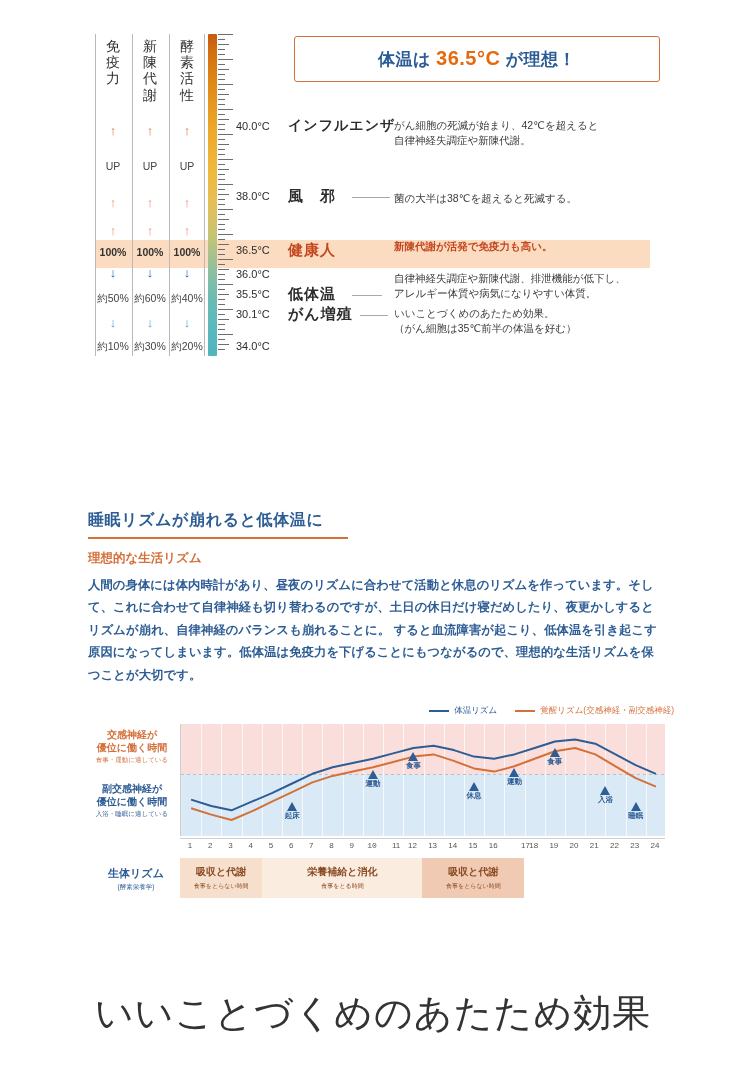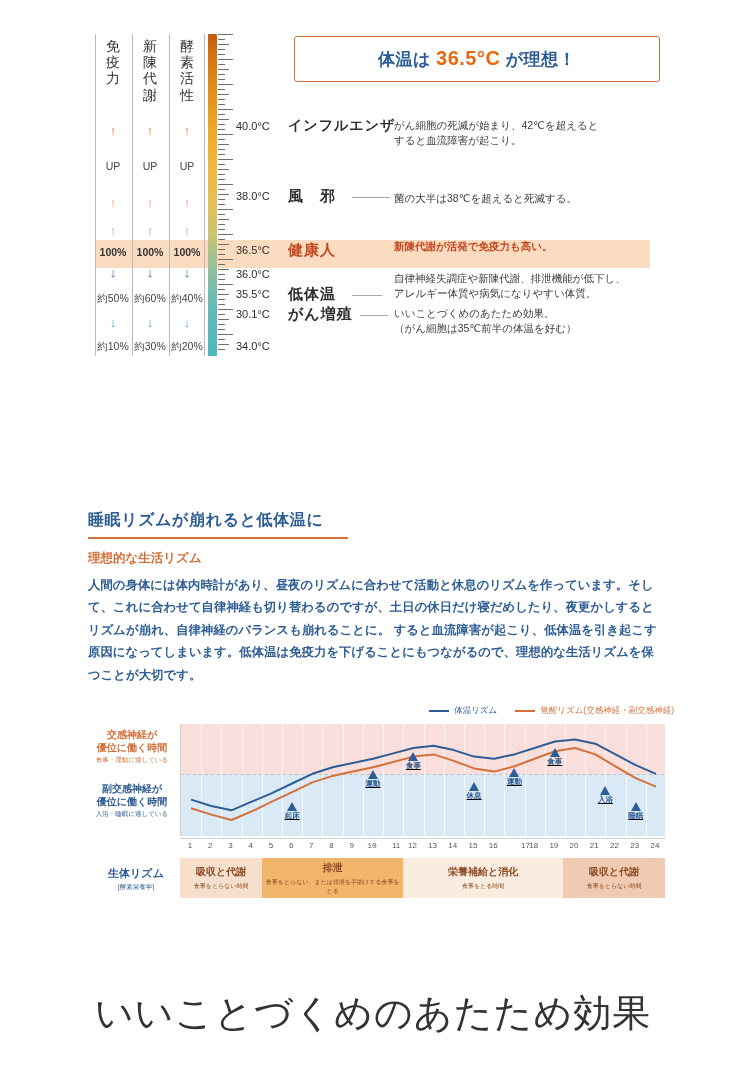--- a/index.html
+++ b/index.html
@@ -126,21 +126,21 @@
              background: repeating-linear-gradient(to right,#bfbfbf 0 3px,transparent 3px 6px); }
 
   .lbl-left { position: absolute; text-align: center; width: 92px; left: 86px; }
   .lbl-t1 { top: 28px; }
   .lbl-t2 { top: 82px; }
   .lbl-main { font-size: 10px; font-weight: bold; line-height: 1.3; }
   .lbl-sub { font-size: 6.5px; margin-top: 2px; }
   .lbl-t1 .lbl-main, .lbl-t1 .lbl-sub { color: #d4703a; }
   .lbl-t2 .lbl-main, .lbl-t2 .lbl-sub { color: #2d5d94; }
 
-  .mark { position: absolute; text-align: center; width: 40px; text-decoration: underline; }
+  .mark { position: absolute; text-align: center; width: 40px; }
   .mark .tri {
     width: 0; height: 0; margin: 0 auto;
     border-left: 5.5px solid transparent;
     border-right: 5.5px solid transparent;
     border-bottom: 9px solid #2d5d94;
   }
   .mark .mlbl { font-size: 7.5px; color: #2d5d94; font-weight: bold; margin-top: 0px; }
 
   .hours { position: absolute; left: 180px; top: 138px; width: 485px; height: 16px;
            border-top: 1px solid #cfcfcf; }
@@ -287,21 +287,21 @@
       <div class="tick s" style="top: 305px;"></div>
       <div class="tick m" style="top: 310px;"></div>
       <div class="tick s" style="top: 315px;"></div>
     </div>
 
   <div id="scale-rows">
       <div class="deg" style="left: 236px; top: 120px;">40.0°C</div>
       <div class="cond" style="left: 288px; top: 117px;">インフルエンザ</div>
       <div class="desc" style="left: 394px; top: 118px;">
         <div>がん細胞の死滅が始まり、42℃を超えると</div>
-        <div>すると血流障害が起こり。</div>
+        <div>自律神経失調症や新陳代謝。</div>
       </div>
       <div class="deg" style="left: 236px; top: 190px;">38.0°C</div>
       <div class="cond big" style="left: 288px; top: 187px;">風　邪</div>
       <div class="leader" style="left: 352px; top: 197px; width: 38px;"></div>
       <div class="desc" style="left: 394px; top: 191px;">
         <div>菌の大半は38℃を超えると死滅する。</div>
       </div>
       <div class="deg" style="left: 236px; top: 244px;">36.5°C</div>
       <div class="cond hlt big" style="left: 288px; top: 241px;">健康人</div>
       <div class="desc hlt" style="left: 394px; top: 239px;">
@@ -457,24 +457,20 @@
 
   <div class="biolabel">
     <div class="bl1">生体リズム</div>
     <div class="bl2">(酵素栄養学)</div>
   </div>
   <div class="bio" id="bio">
       <div class="bioseg" style="width: 17%; background: rgb(246, 224, 205);">
         <div class="bmain">吸収と代謝</div>
         <div class="bsub">食事をとらない時間</div>
       </div>
-      <div class="bioseg" style="width: 29%; background: rgb(242, 181, 108);">
-        <div class="bmain">排泄</div>
-        <div class="bsub">食事をとらない、または排泄を手助けする食事をとる</div>
-      </div>
       <div class="bioseg" style="width: 33%; background: rgb(251, 236, 224);">
         <div class="bmain">栄養補給と消化</div>
         <div class="bsub">食事をとる時間</div>
       </div>
       <div class="bioseg" style="width: 21%; background: rgb(240, 202, 179);">
         <div class="bmain">吸収と代謝</div>
         <div class="bsub">食事をとらない時間</div>
       </div>
     </div>
 </div>

